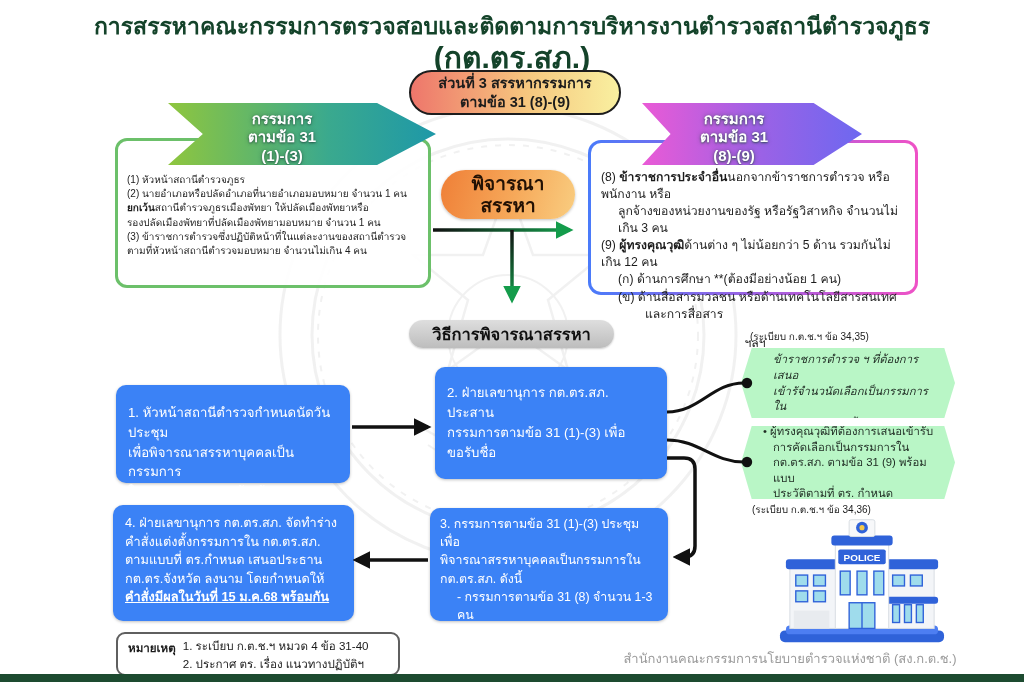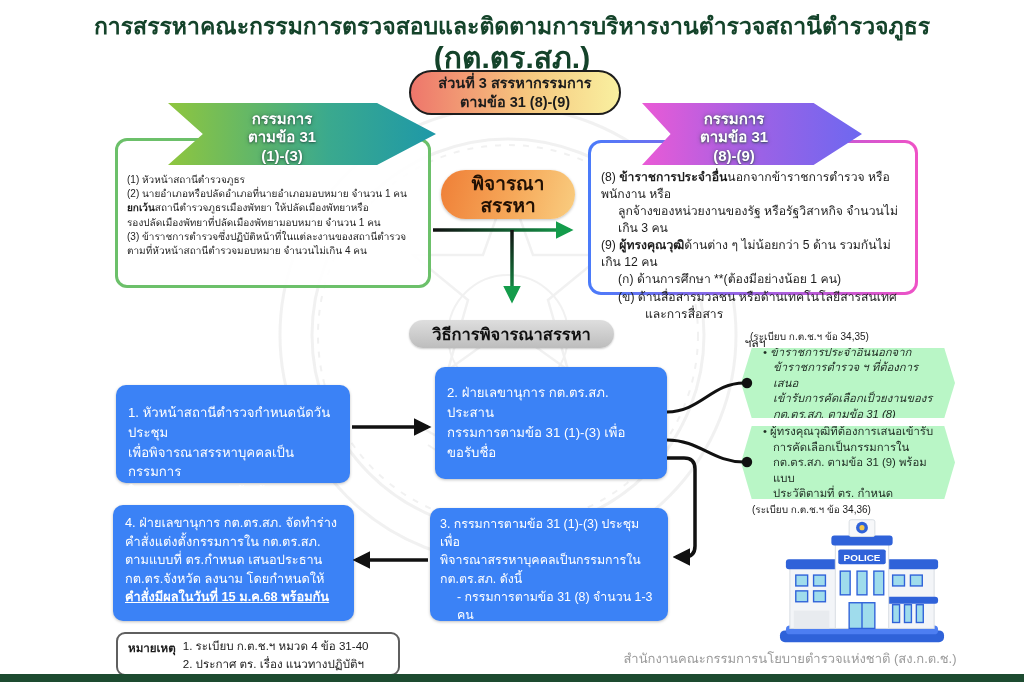--- a/index.html
+++ b/index.html
@@ -175,21 +175,21 @@
     <div>ตามแบบที่ ตร.กำหนด เสนอประธาน</div>
     <div>กต.ตร.จังหวัด ลงนาม โดยกำหนดให้</div>
     <div class="hl">คำสั่งมีผลในวันที่ 15 ม.ค.68 พร้อมกัน</div>
   </div>
 
   <div class="abs ref ref-top">(ระเบียบ ก.ต.ช.ฯ ข้อ 34,35)</div>
 
   <div class="abs chev chev1">
     <div>• ข้าราชการประจำอื่นนอกจาก</div>
     <div>ข้าราชการตำรวจ ฯ ที่ต้องการเสนอ</div>
-    <div>เข้ารับการคัดเลือกเป็วยงานของร</div>
+    <div>เข้ารัจำนวนัดเลือกเป็นกรรมการใน</div>
     <div>กต.ตร.สภ. ตามข้อ 31 (8)</div>
   </div>
 
   <div class="abs chev chev2">
     <div>• ผู้ทรงคุณวุฒิที่ต้องการเสนอเข้ารับ</div>
     <div>การคัดเลือกเป็นกรรมการใน</div>
     <div>กต.ตร.สภ. ตามข้อ 31 (9) พร้อมแบบ</div>
     <div>ประวัติตามที่ ตร. กำหนด</div>
   </div>
 

